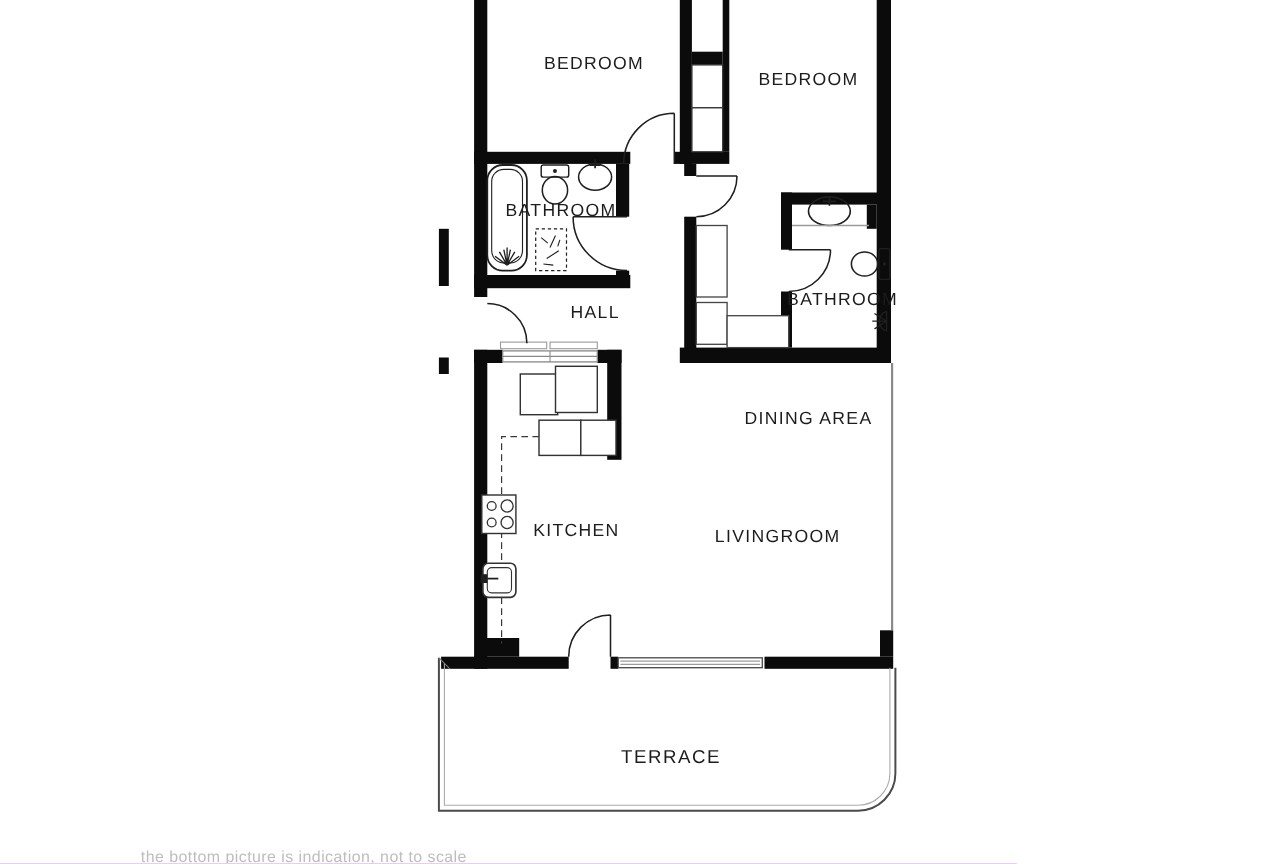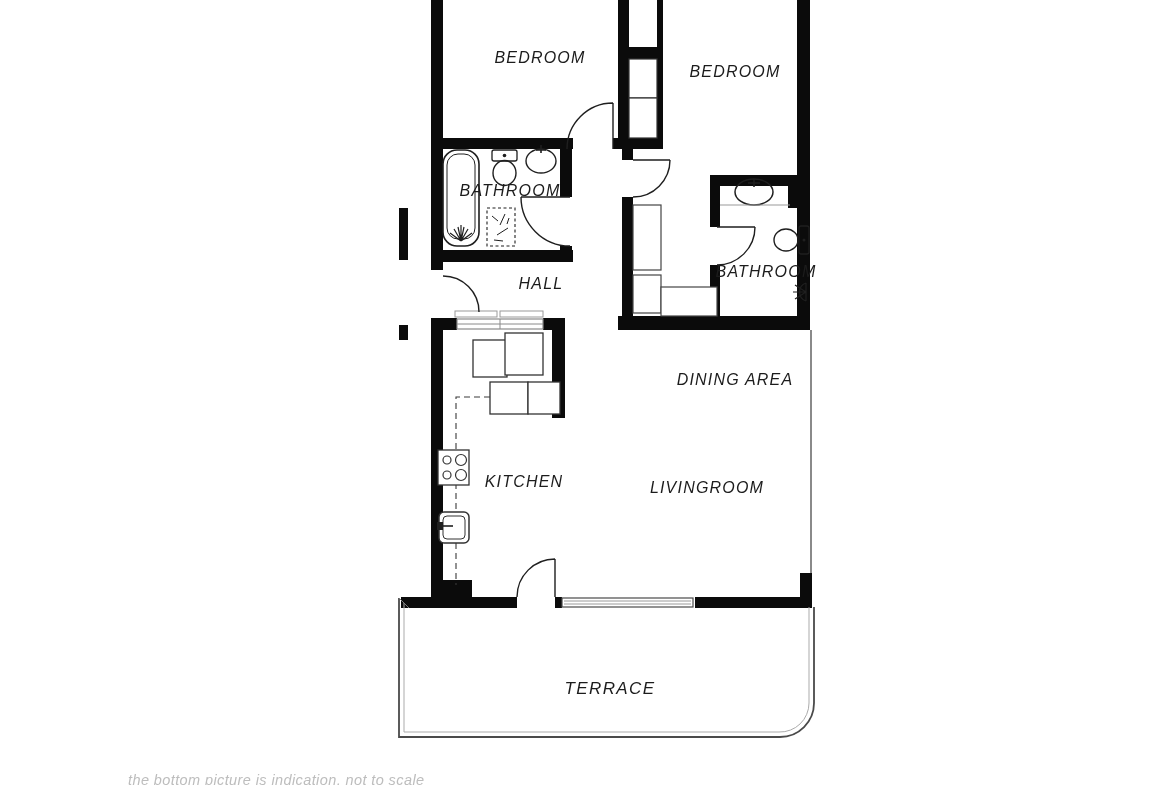--- a/index.html
+++ b/index.html
@@ -1,18 +1,18 @@
 <!DOCTYPE html>
 <html><head>
 <meta charset="utf-8">
 <style>
   html,body{margin:0;padding:0;background:#fff;}
   #screen{
     position:relative;width:1170px;height:785px;background:#a21caf;
-    overflow:hidden;font-family:"Liberation Sans", sans-serif;font-style:italic;
+    overflow:hidden;font-family:"Liberation Sans", sans-serif;
   }
   svg{position:absolute;left:0;top:0;}
   .room-label{
     font-family:"Liberation Sans", sans-serif;
     font-size:16px;letter-spacing:1.2px;fill:#1c1c1c;
     text-anchor:middle;
   }
   .room-label.big{font-size:17px;letter-spacing:1.4px;}
   #caption{
     position:absolute;left:128px;top:772px;white-space:nowrap;

